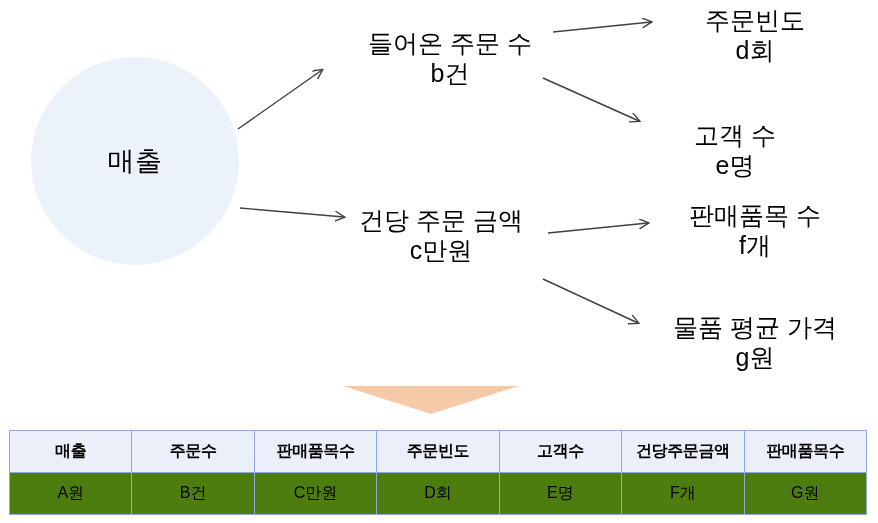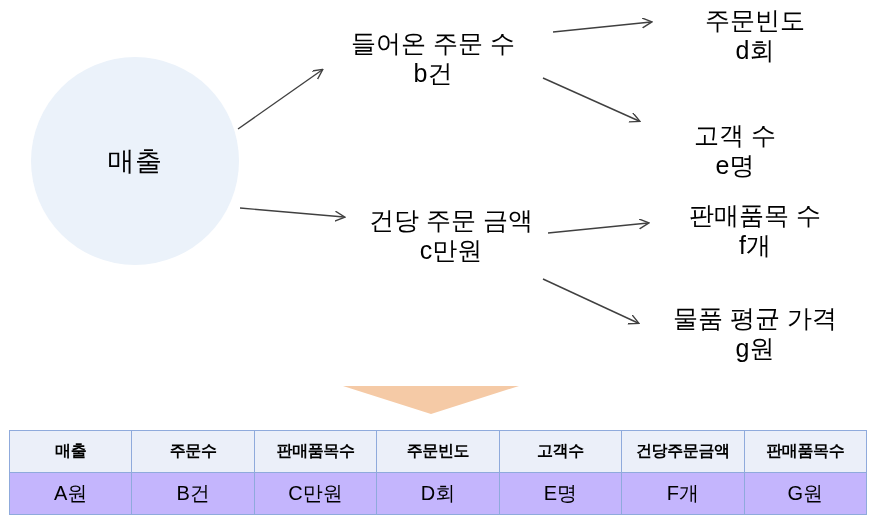--- a/index.html
+++ b/index.html
@@ -61,26 +61,26 @@
   }
   .node .title {
     font-size: 25px;
     display: block;
   }
   .node .value {
     font-size: 25px;
     display: block;
   }
 
-  #node-orders      { left: 338px; top: 28px;  width: 190px; }
-  #node-aov         { left: 356px; top: 205px; width: 190px; }
+  #node-orders      { left: 355px; top: 28px;  width: 190px; }
+  #node-aov         { left: 346px; top: 205px; width: 190px; }
   #node-frequency   { left: 655px; top: 5px;   width: 200px; }
   #node-customers   { left: 645px; top: 120px; width: 180px; }
   #node-items       { left: 650px; top: 200px; width: 210px; }
-  #node-avgprice    { left: 640px; top: 303px; width: 230px; text-align: center; }
+  #node-avgprice    { left: 640px; top: 312px; width: 230px; text-align: center; }
 
   
   .funnel-arrow {
     position: absolute;
     left: 343px;
     top: 386px;
     width: 176px;
     height: 28px;
   }
 
@@ -101,22 +101,22 @@
     vertical-align: middle;
     padding: 0 2px;
   }
   .summary-table th {
     background: #ebeff9;
     font-size: 16px;
     font-weight: bold;
     letter-spacing: -0.4px;
   }
   .summary-table td {
-    background: #c4b5fd;
-    font-size: 20px;
+    background: #4d7c0f;
+    font-size: 16px;
     font-weight: normal;
   }
 </style>
 </head>
 <body>
 
 <div id="canvas">
 
   <svg class="svg-layer" viewBox="0 0 878 523">
     <defs>

